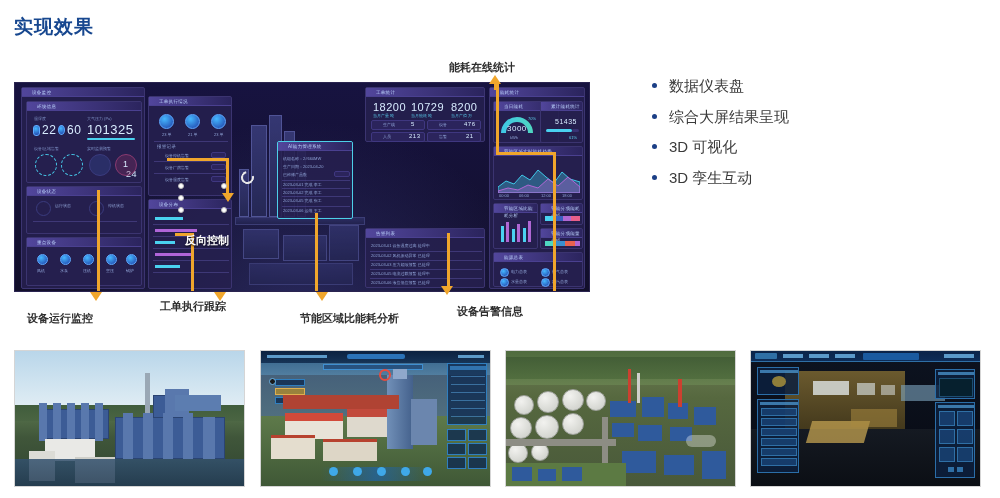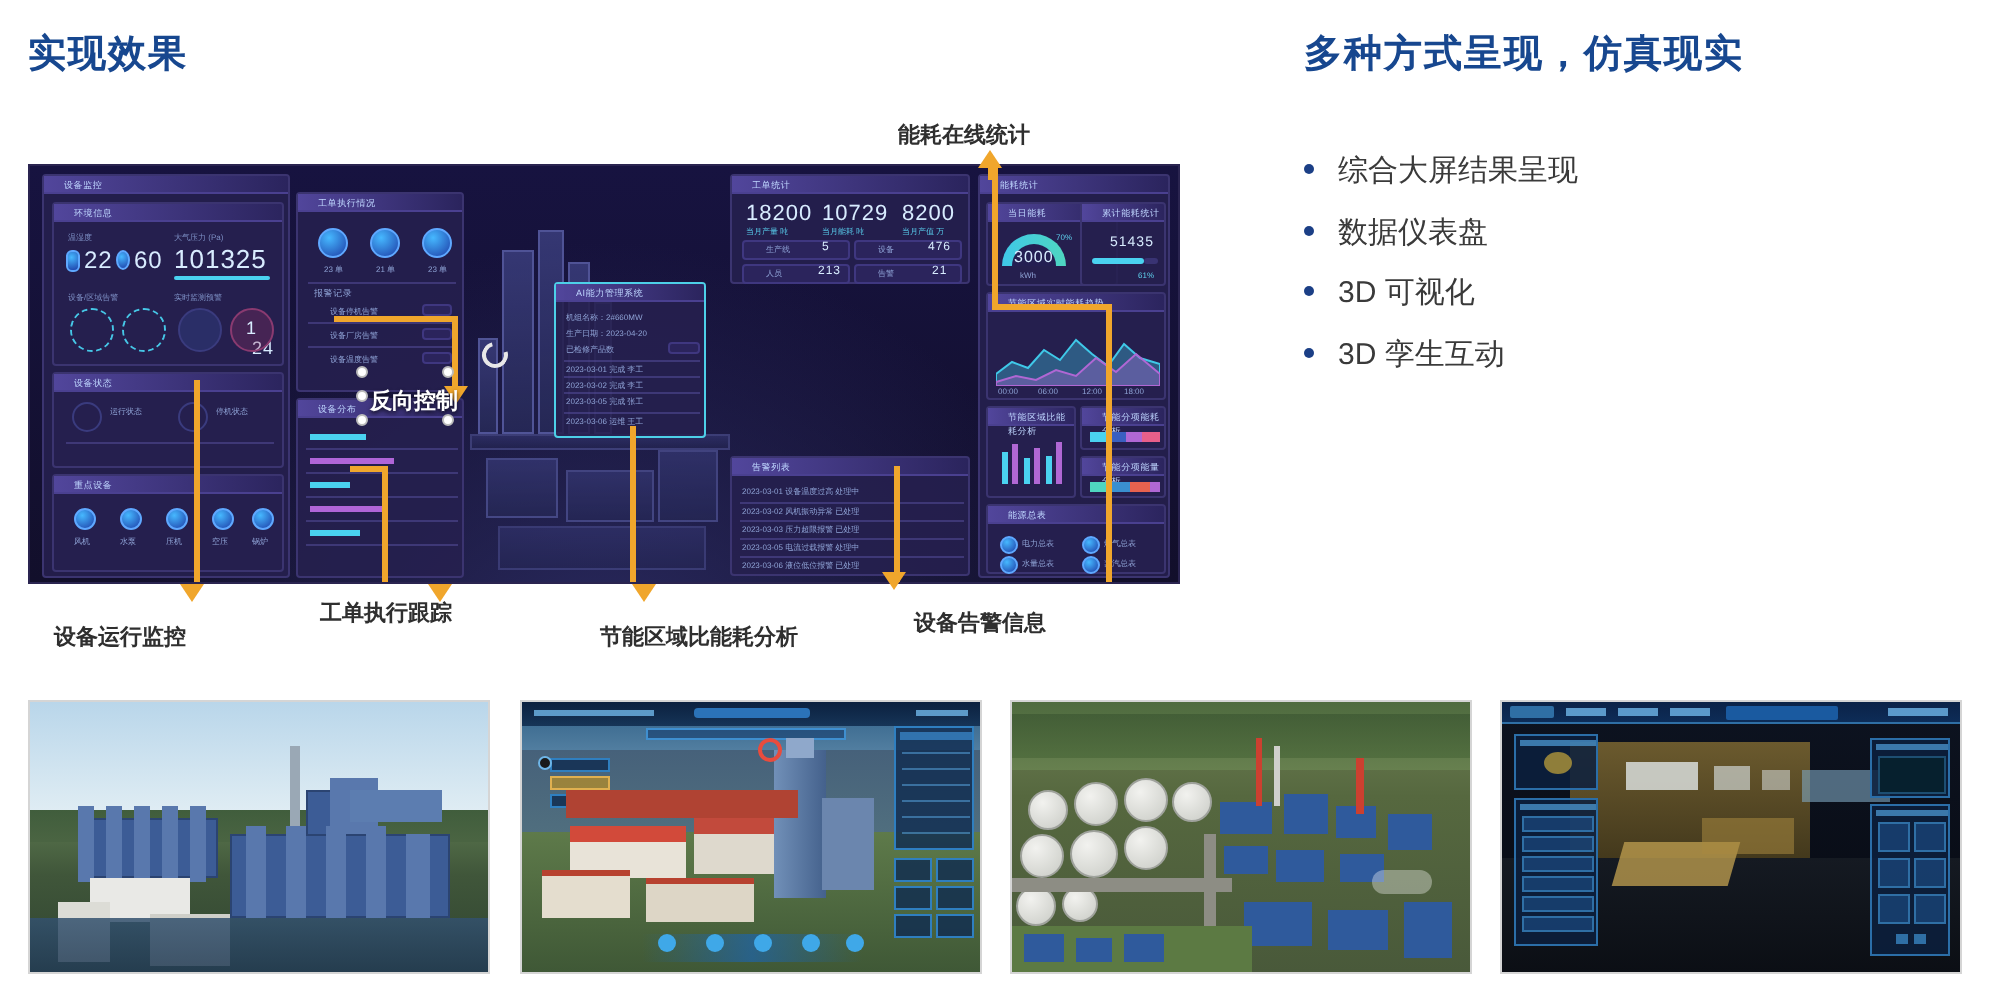--- a/index.html
+++ b/index.html
@@ -113,20 +113,21 @@
     color: #2f2f2f; white-space: nowrap;
   }
   .top-lbl {
     position: absolute; font-size: 11px; font-weight: bold;
     color: #2f2f2f; white-space: nowrap;
   }
   .inner-lbl {
     position: absolute; font-size: 11px; font-weight: bold;
     color: #ffffff; white-space: nowrap;
     text-shadow: 0 1px 2px rgba(0,0,0,.8);
+    margin-top: 40px;
   }
   .handle {
     position: absolute; width: 6px; height: 6px; border-radius: 50%;
     background: #fff; border: 1px solid #bbb;
   }
   .rot-ic {
     position: absolute; width: 13px; height: 13px; border-radius: 50%;
     border: 2px solid #e8e8e8; border-top-color: transparent;
     transform: rotate(30deg);
   }
@@ -176,30 +177,29 @@
   .ui4row { position:absolute; background: rgba(30,80,140,.6); border:1px solid #2f6fa5; }
   .topbar4 { position:absolute; left:0; right:0; top:0; height:8%;
     background: linear-gradient(180deg,#0b2348, #0d2c57); border-bottom:1px solid #2f6fa5; }
 </style>
 </head>
 <body>
 
 <div class="page">
 
   <div class="h-left">实现效果</div>
-  <div class="h-right">多种方式呈现，仿真现实</div>
 
   <div class="bullets">
     <div class="bullet-row">
       <span class="bullet-dot"></span>
-      <span class="bullet-text">综合大屏结果呈现</span>
+      <span class="bullet-text">数据仪表盘</span>
     </div>
     <div class="bullet-row">
       <span class="bullet-dot"></span>
-      <span class="bullet-text">数据仪表盘</span>
+      <span class="bullet-text">综合大屏结果呈现</span>
     </div>
     <div class="bullet-row">
       <span class="bullet-dot"></span>
       <span class="bullet-text">3D 可视化</span>
     </div>
     <div class="bullet-row">
       <span class="bullet-dot"></span>
       <span class="bullet-text">3D 孪生互动</span>
     </div>
   </div>

